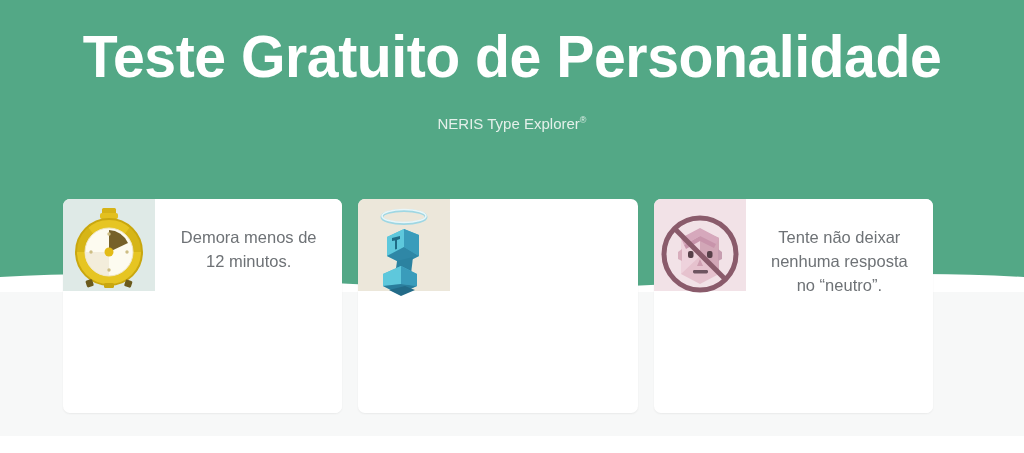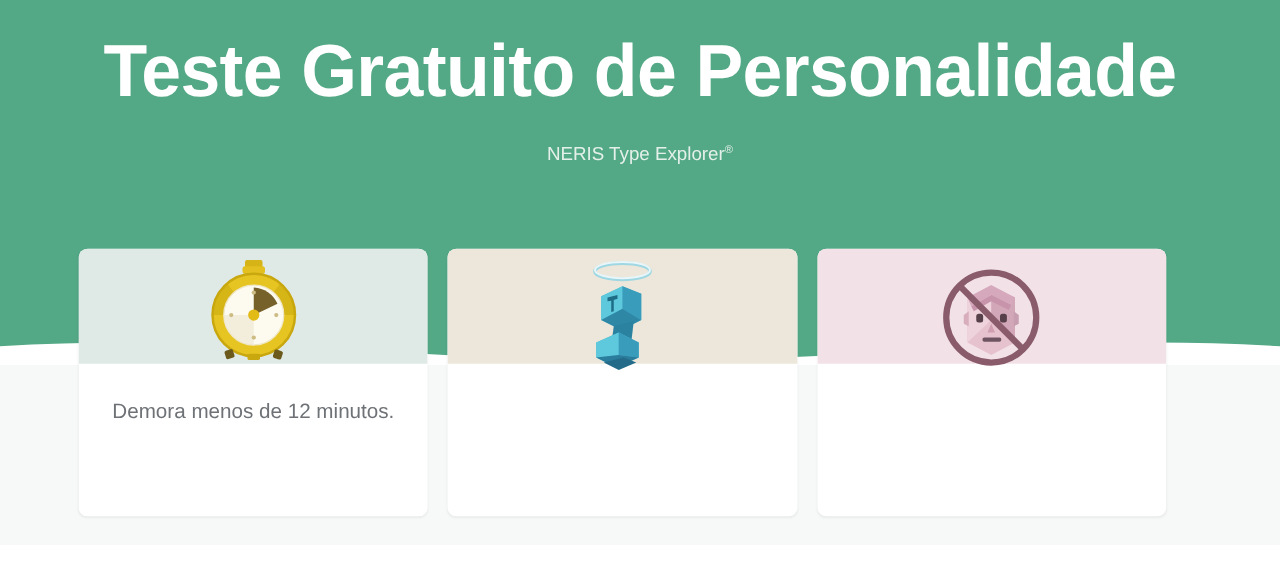--- a/index.html
+++ b/index.html
@@ -86,21 +86,21 @@
 
   .card {
     position: relative;
     flex: 1 1 0;
     height: 214px;
     border-radius: 7px;
     overflow: hidden;
     background: #ffffff;
     box-shadow: 0 1px 2px rgba(0,0,0,0.06);
     display: flex;
-    flex-direction: column;
+    flex-direction: row;
   }
 
   .card-top {
     position: relative;
     height: 92px;
     flex: 0 0 92px;
     display: flex;
     align-items: center;
     justify-content: center;
     overflow: visible;
@@ -266,16 +266,19 @@
 
             <polygon points="43,55 46,62 40,62" fill="#cf9fb1"></polygon>
 
             <rect x="36" y="66" width="15" height="3.4" rx="1.4" fill="#6e5460"></rect>
 
             <circle cx="43" cy="50" r="36" fill="none" stroke="#8a5b6b" stroke-width="5"></circle>
             <line x1="18" y1="25" x2="68" y2="75" stroke="#8a5b6b" stroke-width="5" stroke-linecap="butt"></line>
           </svg>
         </div>
       </div>
+      <div class="card-body">
+        <p class="card-text">Tente não deixar nenhuma resposta no “neutro”.</p>
+      </div>
     </div>
 
   </div>
 </div>
 
 </body></html>

